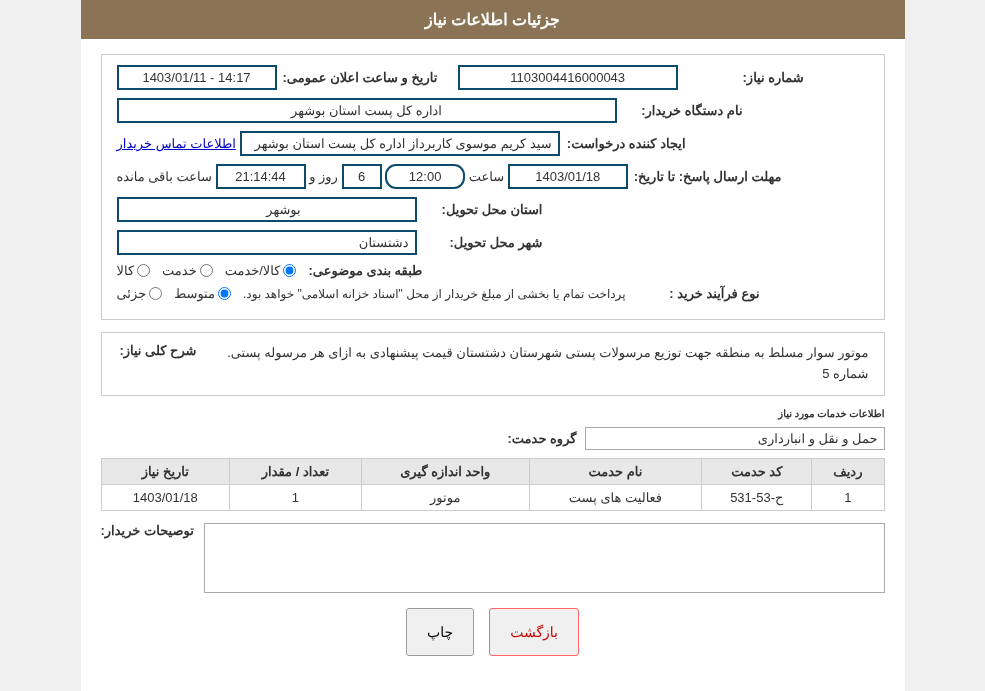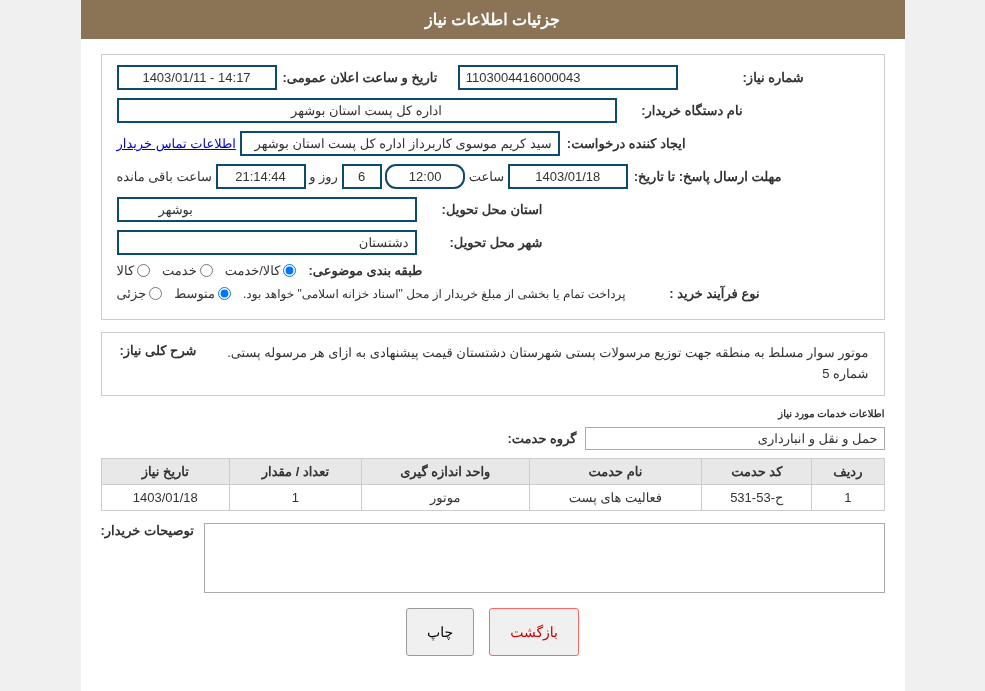--- a/index.html
+++ b/index.html
@@ -196,21 +196,21 @@
   <div class="header-bar">
     <span>جزئیات اطلاعات نیاز</span>
   </div>
 
   <div class="content">
 
     <div class="form-section">
 
       <div class="form-row">
         <span class="form-label">شماره نیاز:</span>
-        <span class="form-value" style="min-width:220px; direction:ltr; text-align:left;">1103004416000043</span>
+        <span class="form-value" style="min-width:220px; direction:ltr; text-align:center;">1103004416000043</span>
         &nbsp;&nbsp;&nbsp;&nbsp;
         <span class="form-label">تاریخ و ساعت اعلان عمومی:</span>
         <span class="form-value" style="min-width:160px; direction:ltr; text-align:center;">1403/01/11 - 14:17</span>
       </div>
 
       <div class="form-row">
         <span class="form-label">نام دستگاه خریدار:</span>
         <span class="form-value form-value-wide" style="min-width:500px; text-align:center;">اداره کل پست استان بوشهر</span>
       </div>
 
@@ -233,21 +233,21 @@
         &nbsp;
         <span>روز و</span>
         &nbsp;
         <span class="form-value" style="min-width:90px; direction:ltr; text-align:center;">21:14:44</span>
         &nbsp;
         <span>ساعت باقی مانده</span>
       </div>
 
       <div class="form-row">
         <span class="form-label">استان محل تحویل:</span>
-        <span class="form-value" style="min-width:300px; text-align:left;padding-left:40px;">بوشهر</span>
+        <span class="form-value" style="min-width:300px; text-align:center;padding-left:40px;">بوشهر</span>
       </div>
 
       <div class="form-row">
         <span class="form-label">شهر محل تحویل:</span>
         <span class="form-value" style="min-width:300px; text-align:right;">دشتستان</span>
       </div>
 
       <div class="form-row">
         <span class="form-label">طبقه بندی موضوعی:</span>
         <div class="radio-group">

